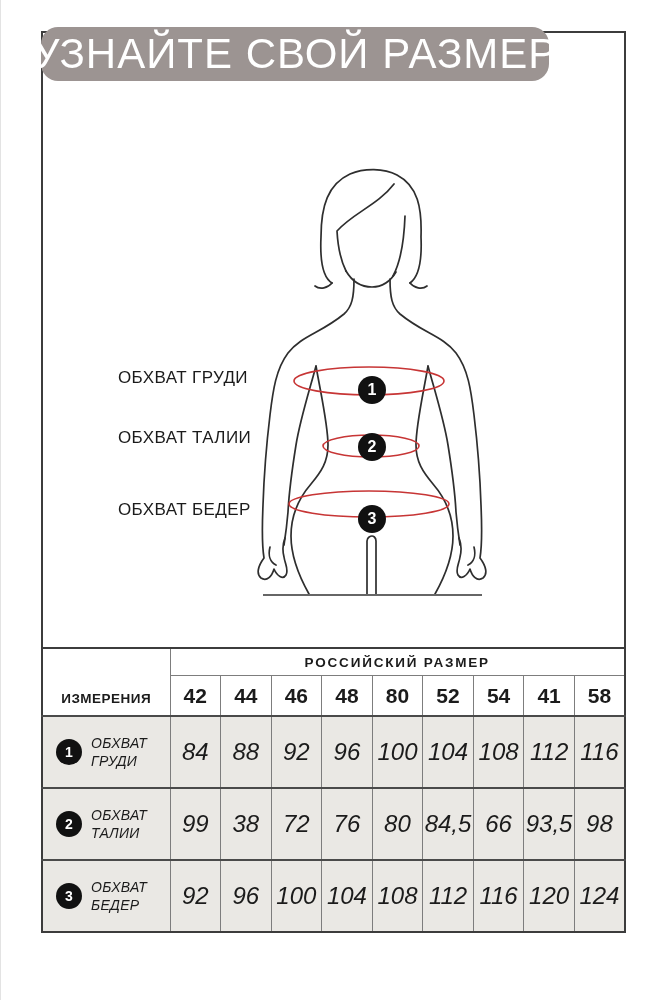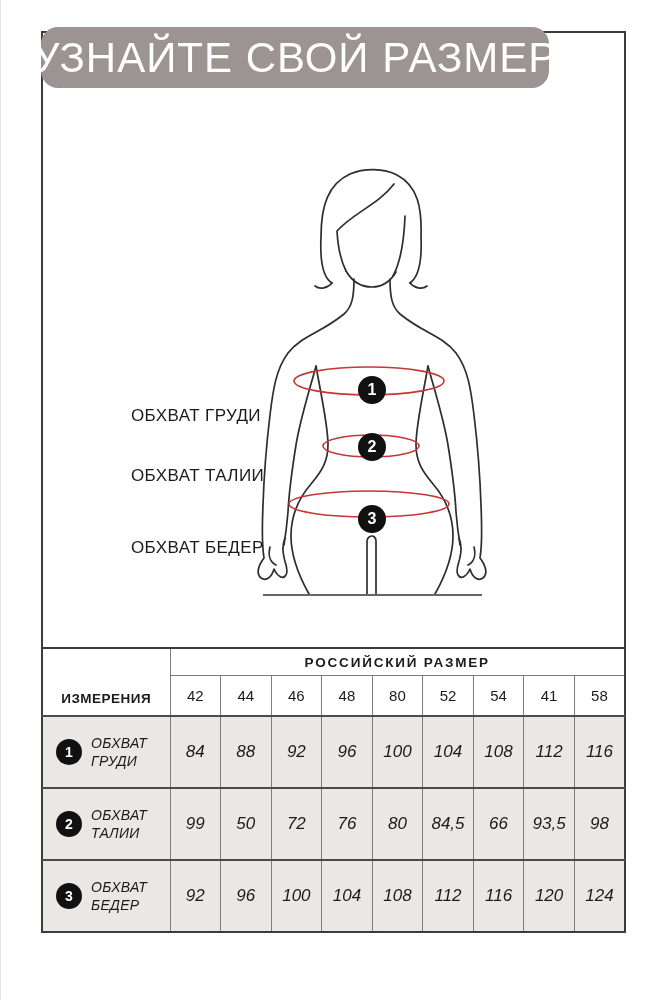--- a/index.html
+++ b/index.html
@@ -8,46 +8,46 @@
     --grid:#7d7d7d; --grid-dark:#4a4a4a; --frame:#3c3c3c;
   }
   html,body{margin:0;padding:0;}
   body{background:#ffffff;font-family:"Liberation Sans",sans-serif;color:var(--ink);}
   .page{position:relative;width:667px;height:1000px;background:#fff;overflow:hidden;
         border-left:1px solid #e3e3e3;box-sizing:border-box;}
   
   .frame{position:absolute;left:40px;top:31px;width:585px;height:616px;box-sizing:border-box;
          border:2px solid var(--frame);border-bottom:none;background:#fff;}
   
-  .banner{position:absolute;left:40px;top:27px;width:508px;height:61px;background:var(--banner-bg);
+  .banner{position:absolute;left:40px;top:27px;width:508px;height:54px;background:var(--banner-bg);
           border-radius:17px;display:flex;align-items:center;justify-content:center;}
   .banner span{color:var(--banner-text);font-size:42px;letter-spacing:1px;white-space:nowrap;}
   
   .fig-svg{position:absolute;left:0;top:0;width:667px;height:1000px;pointer-events:none;}
   .fig-svg .body-line{stroke:#2e2e2e;stroke-width:1.7;fill:none;stroke-linecap:round;stroke-linejoin:round;}
   .fig-svg .measure{stroke:var(--accent-red);stroke-width:1.6;fill:none;}
   .fig-svg .ground{stroke:#666;stroke-width:2;}
   
-  .m-label{position:absolute;left:130px;font-size:17px;letter-spacing:0.4px;white-space:nowrap;color:var(--ink);margin-top:38px;}
+  .m-label{position:absolute;left:117px;font-size:17px;letter-spacing:0.4px;white-space:nowrap;color:var(--ink);}
   .m-label.l1{top:368px;} .m-label.l2{top:428px;} .m-label.l3{top:500px;}
   
   .marker{position:absolute;width:28px;height:28px;border-radius:50%;background:var(--marker-bg);
           color:#fff;font-size:16px;font-weight:bold;display:flex;align-items:center;justify-content:center;}
   .marker.m1{left:357px;top:376px;} .marker.m2{left:357px;top:433px;} .marker.m3{left:357px;top:505px;}
   
   .size-table{position:absolute;left:40px;top:647px;width:585px;height:277px;border-collapse:collapse;
               table-layout:fixed;border:2px solid var(--frame);background:#fff;}
   .size-table td{border:1px solid var(--grid);text-align:center;vertical-align:middle;padding:0;}
   .col-label{width:128px;}
   .tr-group td{height:26px;font-weight:bold;}
   .group-header{font-size:13.5px;letter-spacing:1.8px;}
   .corner{vertical-align:bottom !important;padding-bottom:9px !important;font-size:13.5px;letter-spacing:0.5px;}
-  .tr-sizes td{height:39px;font-size:15px;font-weight:normal;}
+  .tr-sizes td{height:39px;font-size:21px;font-weight:bold;}
   .tr-data td{height:70px;background:var(--row-bg);border-top:2px solid var(--grid-dark);}
-  .tr-data .val{font-style:italic;font-size:17px;margin-top:33px;}
+  .tr-data .val{font-style:italic;font-size:24px;margin-top:33px;}
   .label-cell{text-align:left !important;}
   .label-inner{display:flex;align-items:center;gap:9px;padding-left:13px;}
   .badge{flex:0 0 auto;width:26px;height:26px;border-radius:50%;background:var(--marker-bg);color:#fff;
          font-size:14px;font-weight:bold;display:flex;align-items:center;justify-content:center;font-style:normal;}
   .row-label{font-style:italic;font-size:14px;line-height:1.3;letter-spacing:0.3px;}
   .row-label span{display:block;}
 </style>
 </head>
 <body>
 
@@ -152,21 +152,21 @@
         <td class="label-cell">
           <div class="label-inner">
             <span class="badge">2</span>
             <span class="row-label">
               <span>ОБХВАТ</span>
                 <span>ТАЛИИ</span>
             </span>
           </div>
         </td>
         <td class="val">99</td>
-        <td class="val">50</td>
+        <td class="val">38</td>
         <td class="val">72</td>
         <td class="val">76</td>
         <td class="val">80</td>
         <td class="val">84,5</td>
         <td class="val">66</td>
         <td class="val">93,5</td>
         <td class="val">98</td>
       </tr>
       <tr class="tr-data">
         <td class="label-cell">

